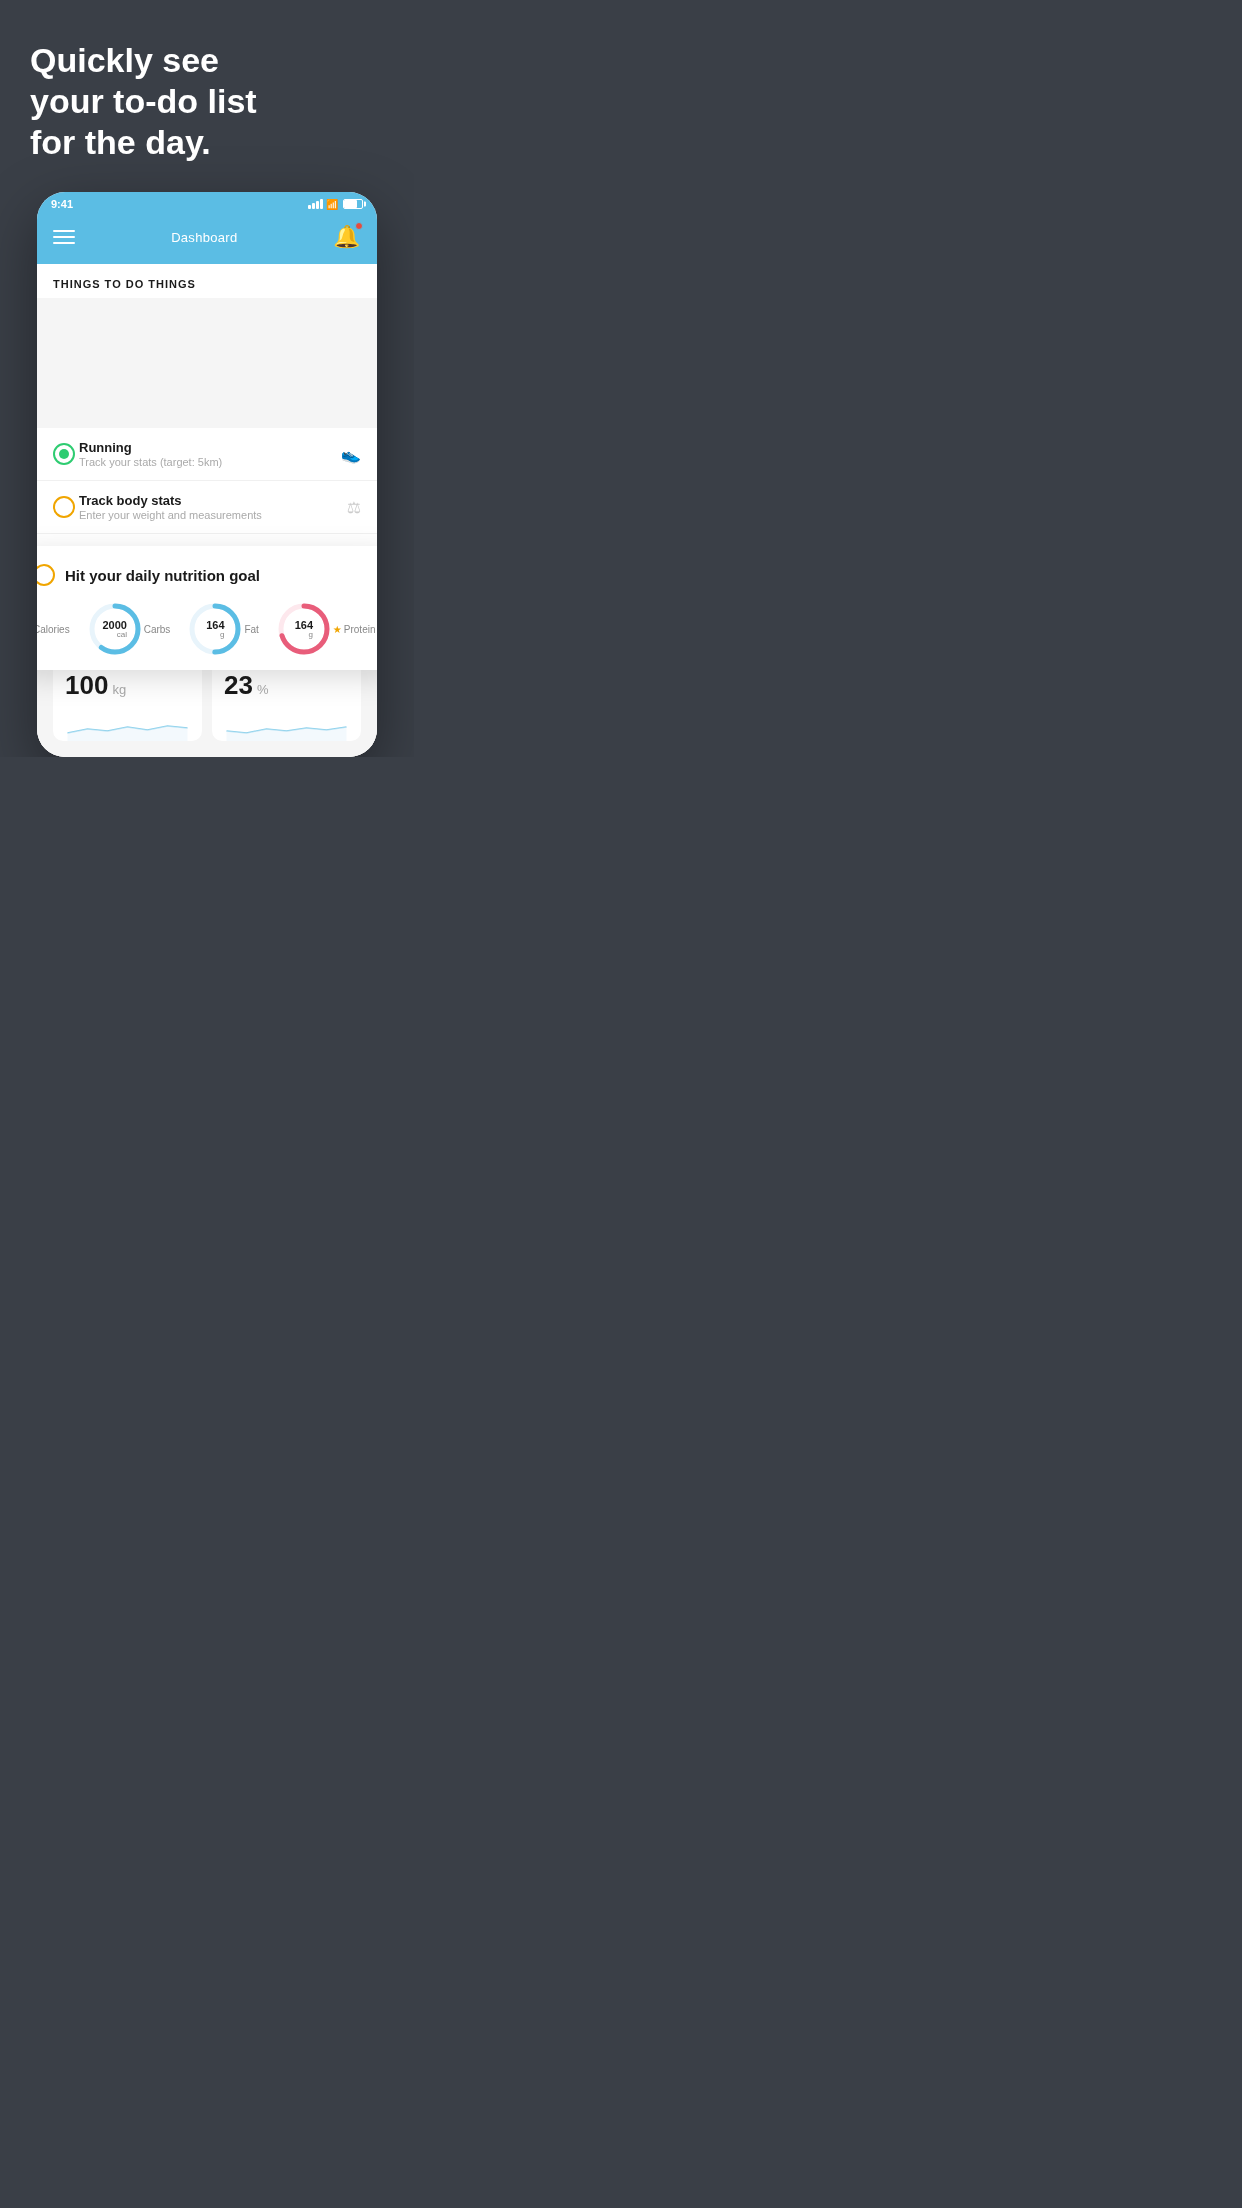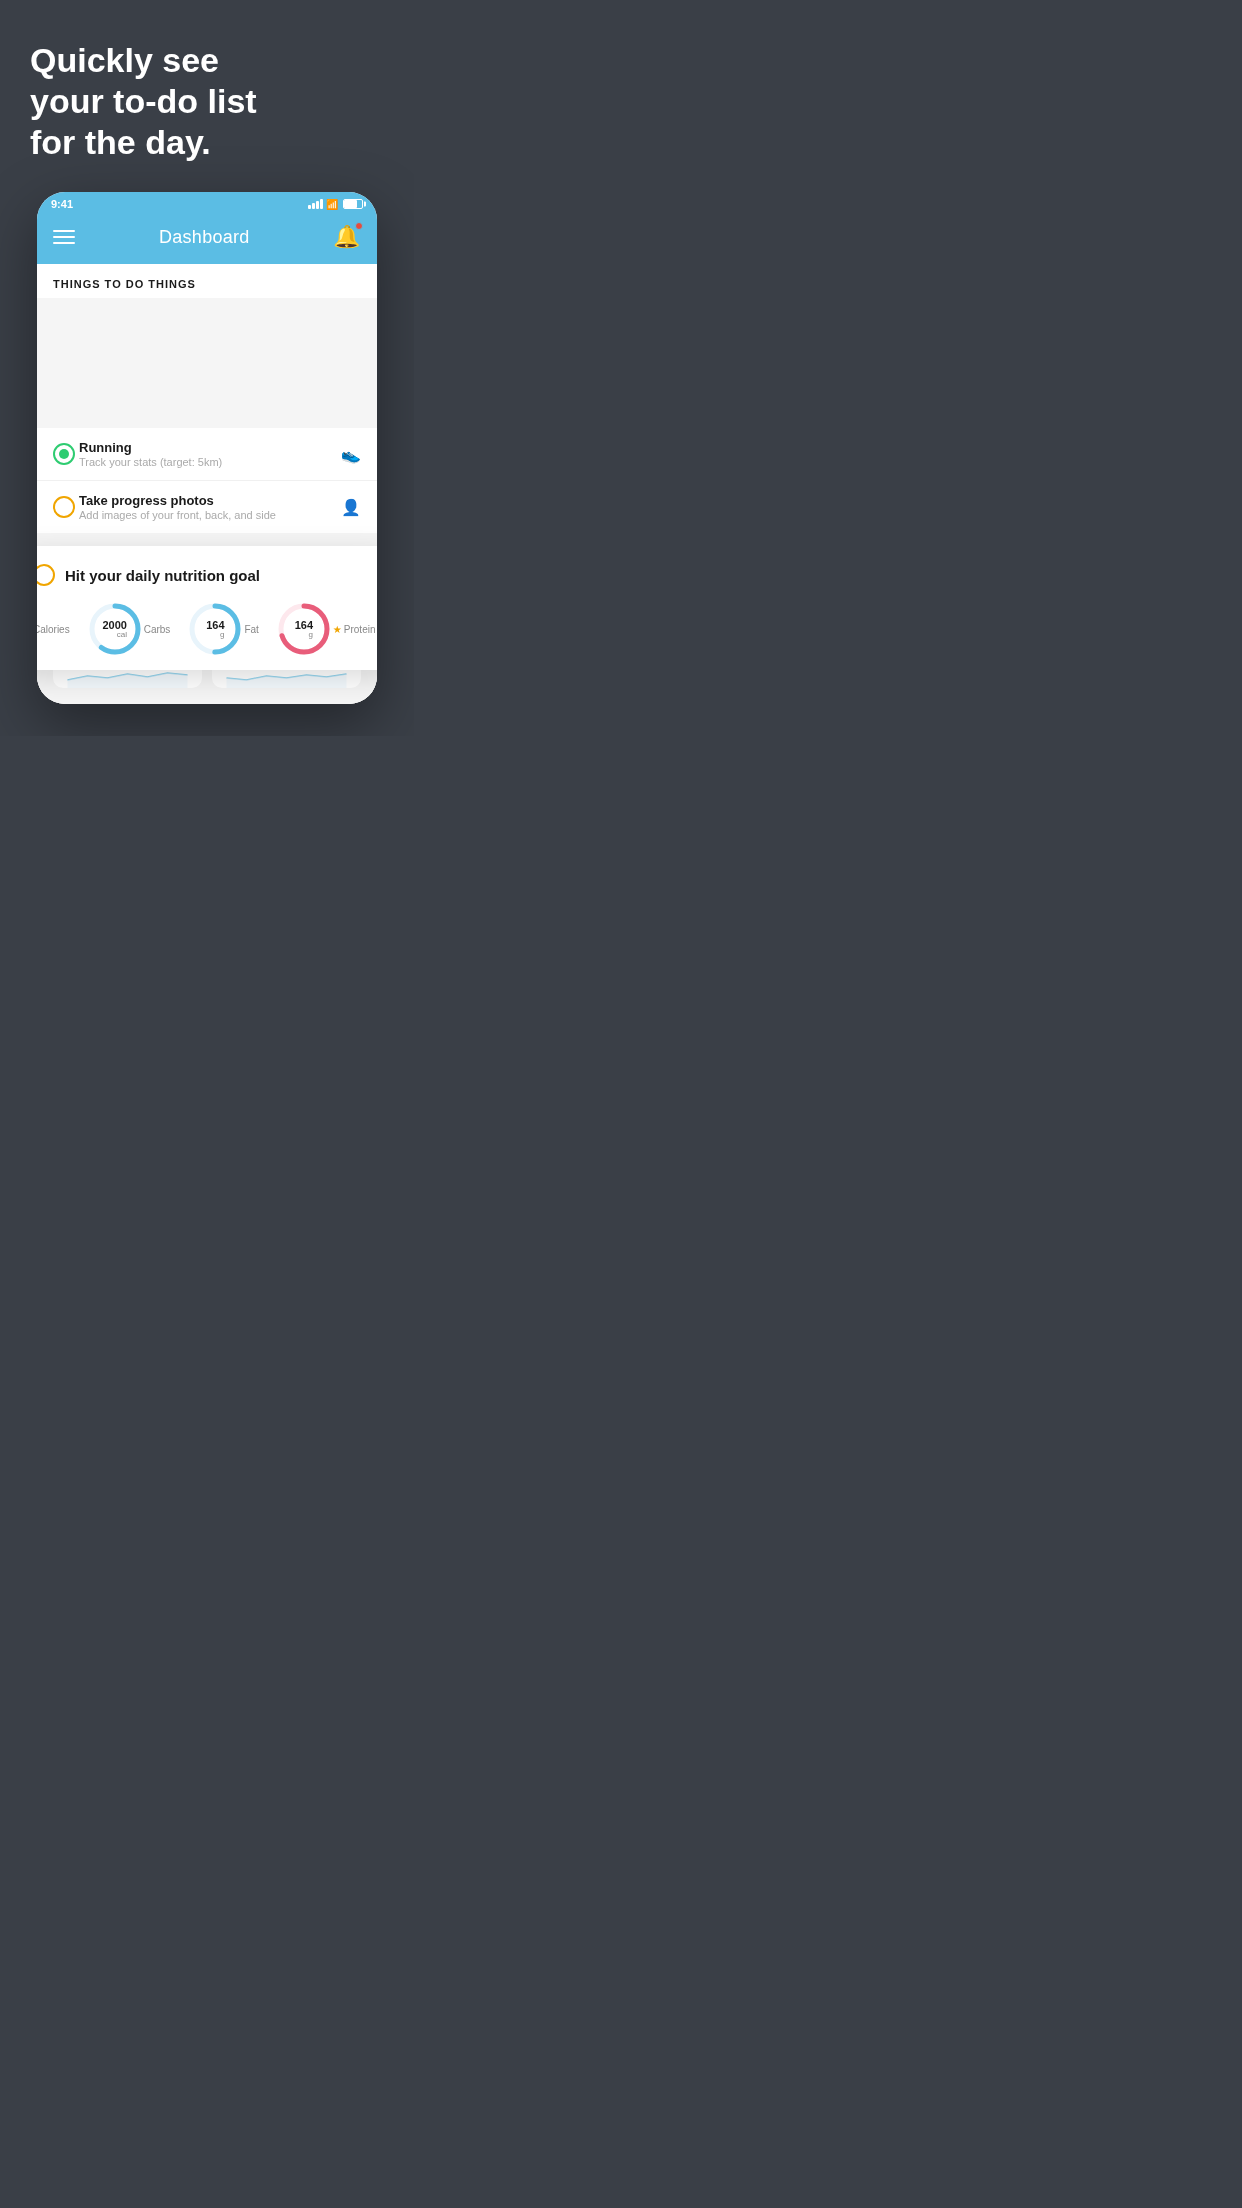--- a/index.html
+++ b/index.html
@@ -117,21 +117,21 @@
     }
     .hamburger span {
       display: block;
       width: 22px;
       height: 2px;
       background: #fff;
       border-radius: 1px;
     }
     .nav-title {
       color: #fff;
-      font-size: 18px;
+      font-size: 13px;
       font-weight: 500;
       letter-spacing: 0.3px;
     }
     .bell-icon {
       position: relative;
     }
     .bell-shape {
       color: #fff;
       font-size: 22px;
     }
@@ -472,20 +472,28 @@
 
           <div class="todo-item">
             <div class="todo-circle-done"></div>
             <div class="todo-text">
               <div class="todo-title">Running</div>
               <div class="todo-subtitle">Track your stats (target: 5km)</div>
             </div>
             <span class="todo-icon">👟</span>
           </div>
 
+          <div class="todo-item">
+            <div class="todo-circle-pending"></div>
+            <div class="todo-text">
+              <div class="todo-title">Track body stats</div>
+              <div class="todo-subtitle">Enter your weight and measurements</div>
+            </div>
+            <span class="todo-icon">⚖</span>
+          </div>
 
           <div class="todo-item">
             <div class="todo-circle-pending"></div>
             <div class="todo-text">
               <div class="todo-title">Take progress photos</div>
               <div class="todo-subtitle">Add images of your front, back, and side</div>
             </div>
             <span class="todo-icon">👤</span>
           </div>
 

